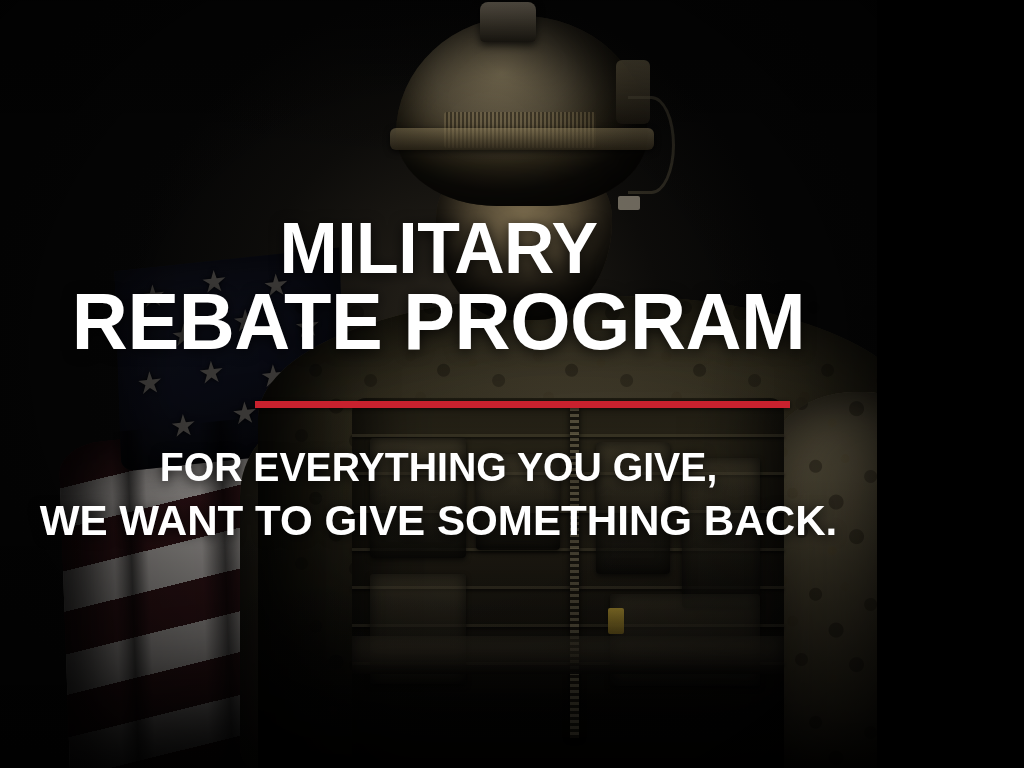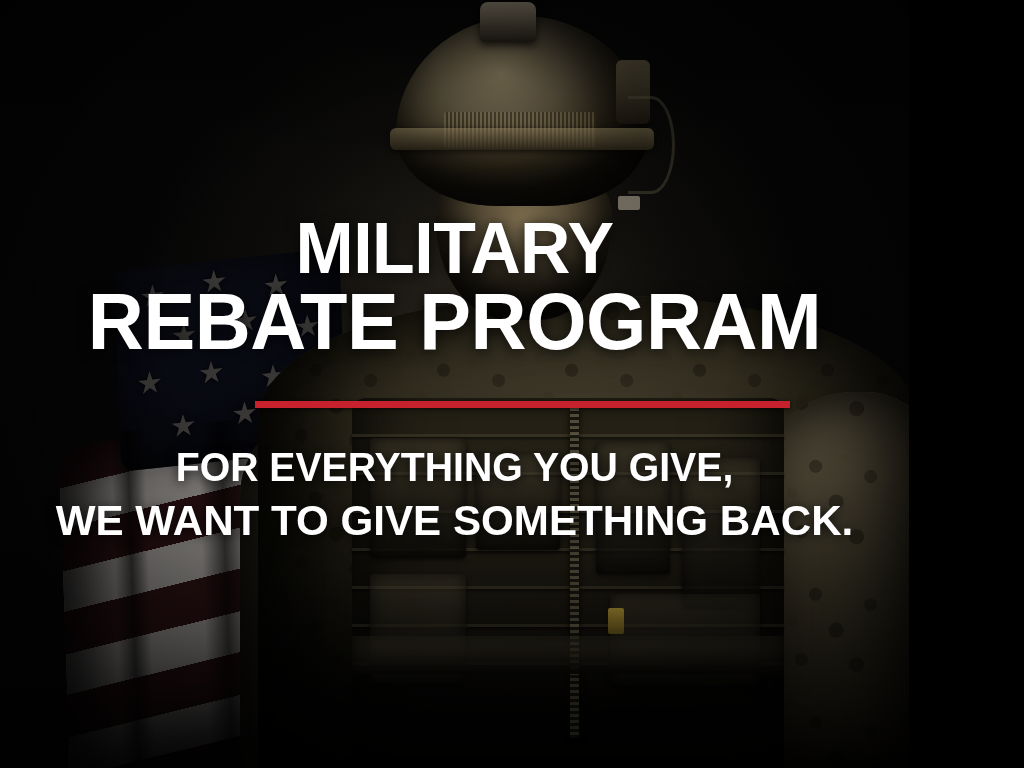--- a/index.html
+++ b/index.html
@@ -11,21 +11,20 @@
   body {
     font-family: "Liberation Sans", sans-serif;
   }
 
   .poster {
     position: relative;
     width: 877px;
     height: 768px;
     background: #0c4a6e;
     overflow: hidden;
-    padding-left: 32px;
   }
 
   
   .photo {
     position: absolute;
     inset: 0;
     overflow: hidden;
     background: #060606;
   }
 

